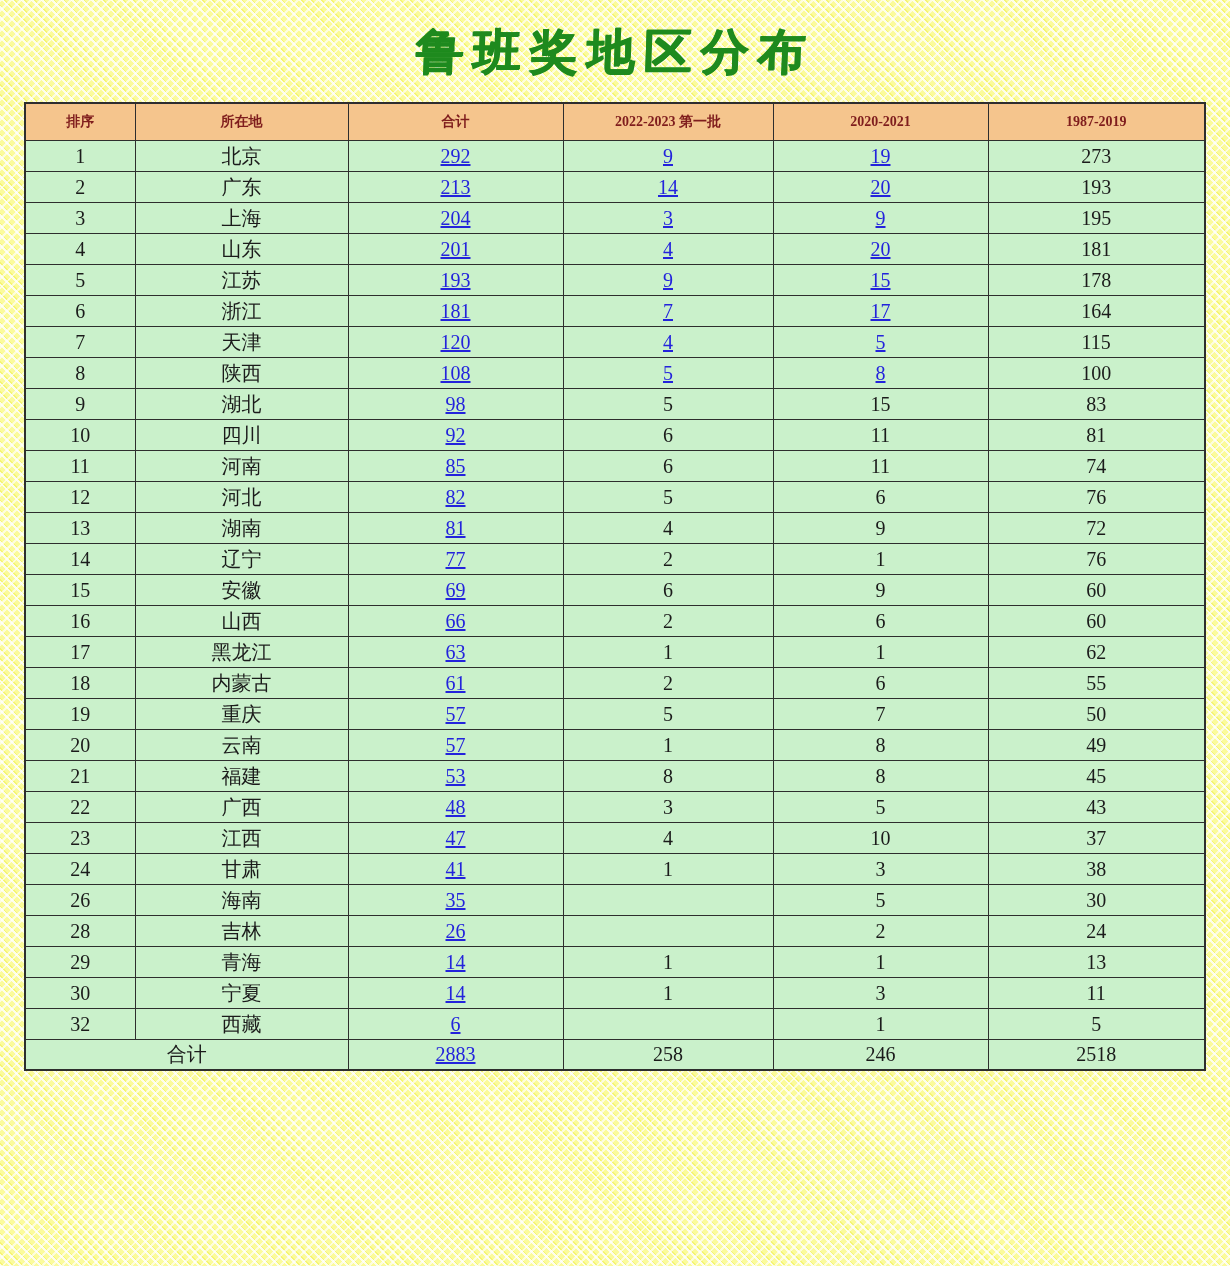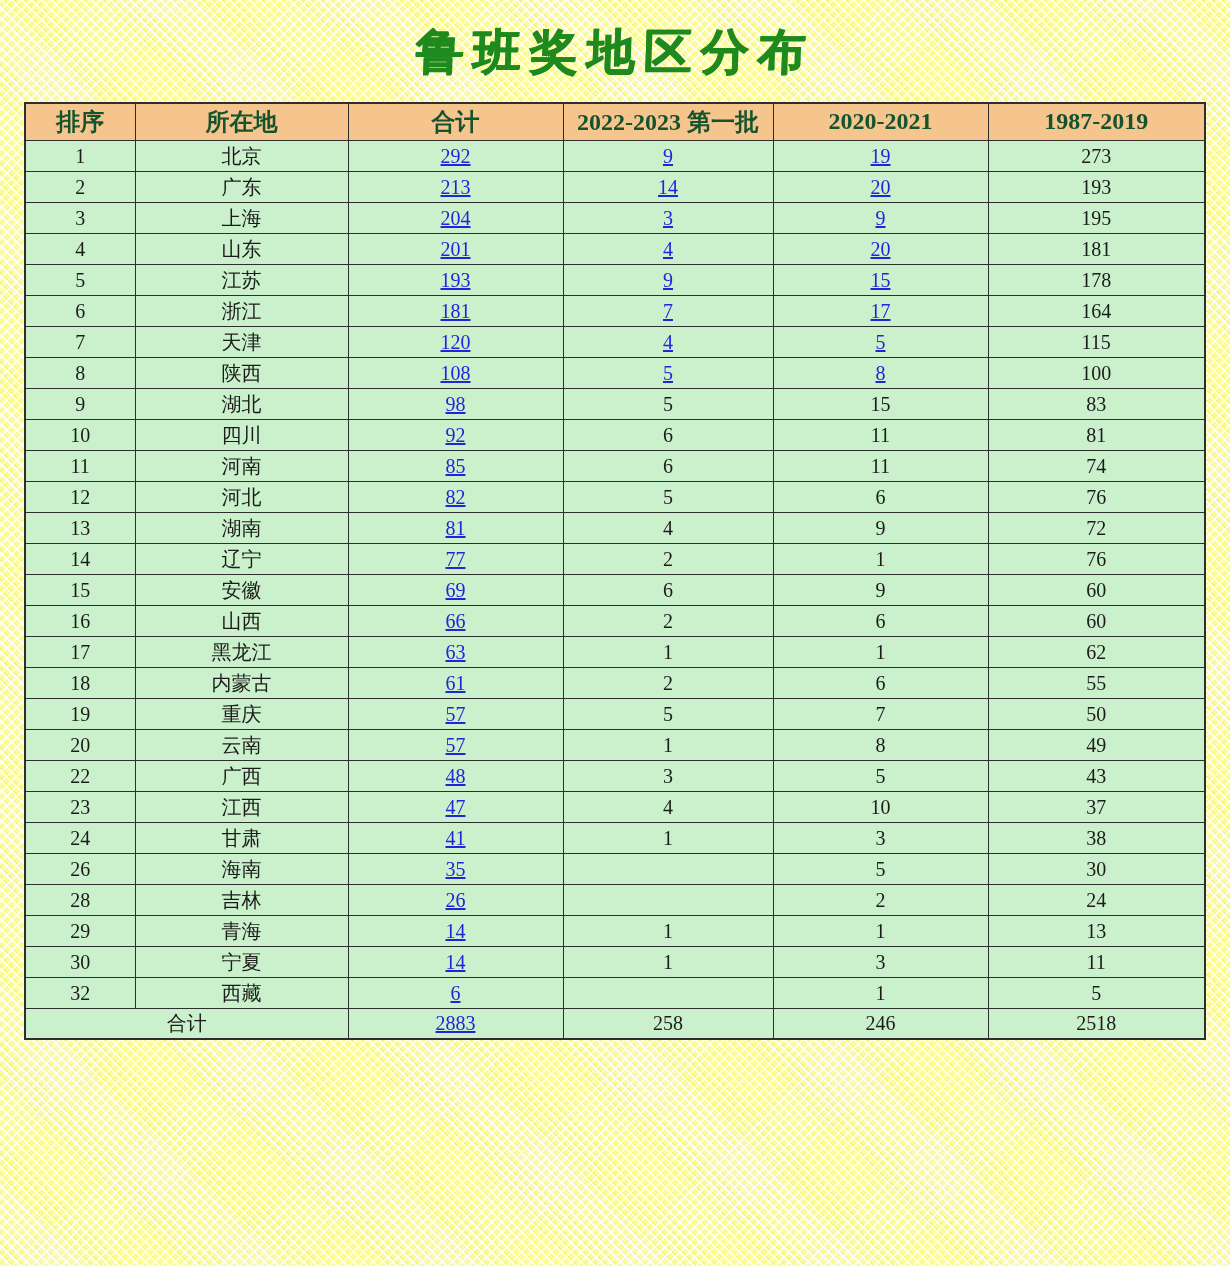--- a/index.html
+++ b/index.html
@@ -40,21 +40,21 @@
     border:2px solid var(--line);
   }
   .award-table th, .award-table td{
     border:1px solid var(--line);
     text-align:center; vertical-align:middle;
     padding:0 4px;
     overflow:hidden; white-space:nowrap;
   }
   .award-table th{
     background: var(--header-bg);
-    height:37px; font-size:24px; font-weight:bold; color:#14532d;
+    height:37px; font-size:14px; font-weight:bold; color:#7f1d1d;
   }
   .award-table td{
     background: var(--cell-bg);
     height:31px; font-size:20px; color:#1b1b1b; line-height:1;
   }
   .award-table td.blue{ color: var(--accent-blue); text-decoration: underline; }
   col.c-rank{ width:110px; }
   col.c-region{ width:213px; }
   col.c-total{ width:215px; }
   col.c-b1{ width:210px; }
@@ -242,20 +242,28 @@
   </tr>
       <tr>
     <td>20</td>
     <td>云南</td>
     <td class="blue">57</td>
     <td>1</td>
     <td>8</td>
     <td>49</td>
   </tr>
       <tr>
+    <td>21</td>
+    <td>福建</td>
+    <td class="blue">53</td>
+    <td>8</td>
+    <td>8</td>
+    <td>45</td>
+  </tr>
+      <tr>
     <td>22</td>
     <td>广西</td>
     <td class="blue">48</td>
     <td>3</td>
     <td>5</td>
     <td>43</td>
   </tr>
       <tr>
     <td>23</td>
     <td>江西</td>

